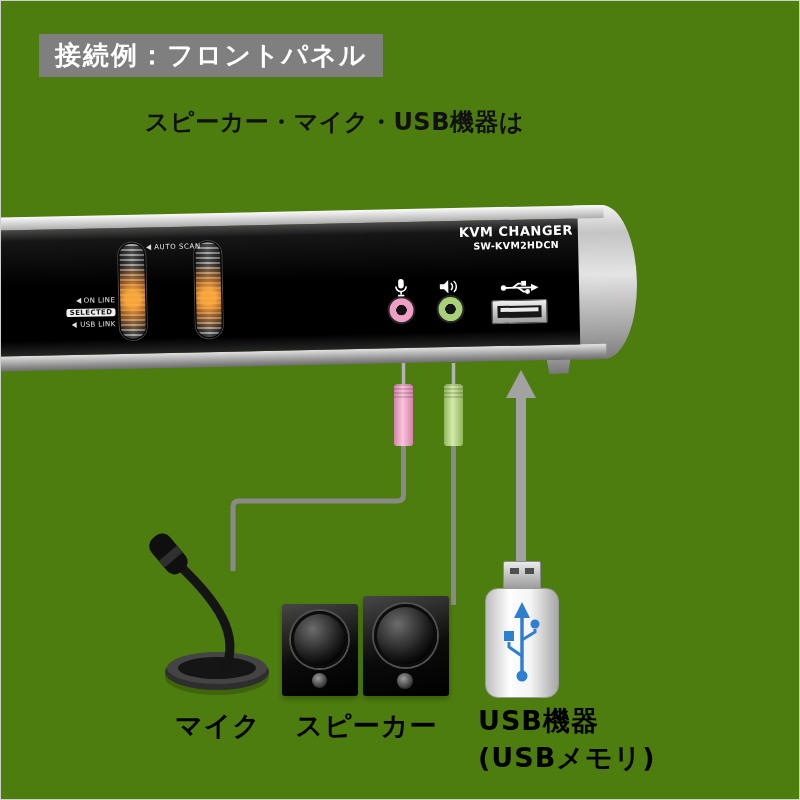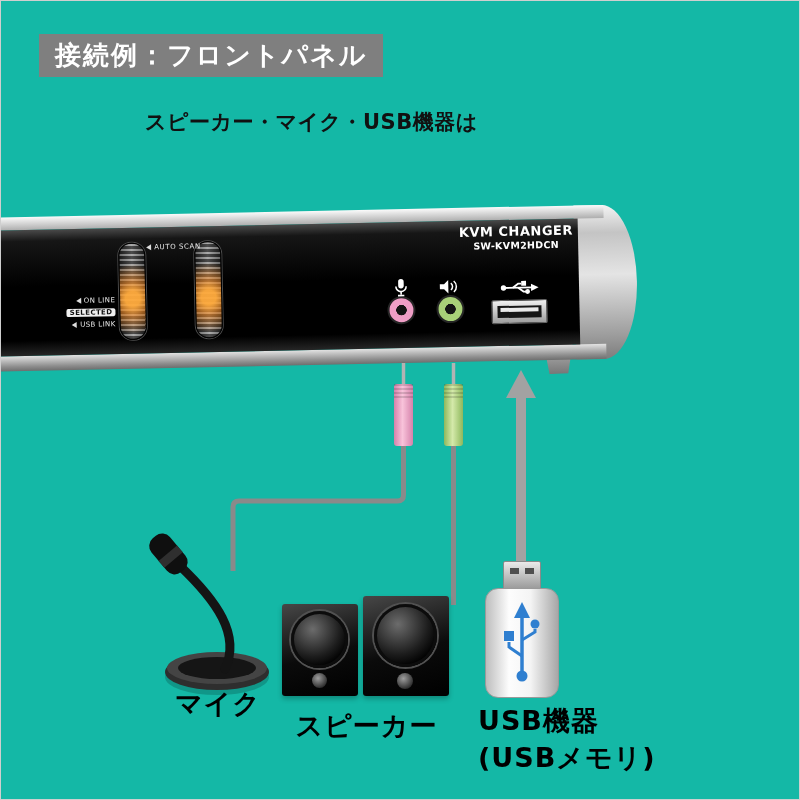--- a/index.html
+++ b/index.html
@@ -1,30 +1,30 @@
 <!DOCTYPE html>
 <html><head>
 <meta charset="utf-8">
 <style>
   * { box-sizing: border-box; }
   body { margin: 0; background: #fff; }
   .canvas {
-    position: relative; width: 800px; height: 800px; background: #14b8a6;
+    position: relative; width: 800px; height: 800px; background: #4d7c0f;
     overflow: hidden; font-family: "DejaVu Sans", "Liberation Sans", sans-serif;
     border: 1px solid #cfcfcf;
   }
   
   .badge {
     position: absolute; left: 38px; top: 33px; height: 43px; line-height: 43px;
     padding: 0 16px; background: #7f7f7f; color: #fff;
     font-size: 26px; font-weight: 700; letter-spacing: 2px;
   }
   .desc {
     position: absolute; left: 144px; top: 104px;
-    font-size: 21px; font-weight: 700; color: #111; line-height: 34px; letter-spacing: 0.5px;
+    font-size: 24px; font-weight: 700; color: #111; line-height: 34px; letter-spacing: 0.5px;
   }
   
   .device {
     position: absolute; left: -14px; top: 210px; width: 650px; height: 154px;
     transform: rotate(-1.2deg);
   }
   .endcap {
     position: absolute; right: 0; top: 0; height: 100%; width: 62px;
     background: linear-gradient(180deg,#f4f4f4,#c4c4c4 18%,#e4e4e4 45%,#9c9c9c 85%,#7d7d7d);
     border-top-right-radius: 34px 77px; border-bottom-right-radius: 34px 77px;
@@ -121,21 +121,21 @@
               background: linear-gradient(180deg,#eaeaea,#9c9c9c); border: 1px solid #8a8a8a;
               border-radius: 2px 2px 0 0; }
   .usb-hole { position: absolute; top: 6px; width: 9px; height: 6px; background: #4f4f4f; }
   .usb-hole.l { left: 6px; } .usb-hole.r { right: 6px; }
   .usb-body { position: absolute; left: 2px; top: 31px; width: 74px; height: 110px; border-radius: 13px;
               background: linear-gradient(90deg,#bdbdbd,#fdfdfd 32%,#f4f4f4 62%,#a7a7a7);
               border: 1px solid #9a9a9a; }
   .trident { position: absolute; left: 50%; top: 13px; transform: translateX(-50%); }
   
   .cap { position: absolute; font-size: 27px; font-weight: 700; color: #000; letter-spacing: 1px; }
-  .cap-mic { left: 152px; top: 685px; width: 130px; text-align: center; }
+  .cap-mic { left: 152px; top: 707px; width: 130px; text-align: center; }
   .cap-spk { left: 278px; top: 707px; width: 175px; text-align: center; }
   .cap-usb { left: 477px; top: 701px; line-height: 37px; }
 </style>
 </head>
 <body>
 
 <div class="canvas">
 
   <div class="badge">接続例：フロントパネル</div>
   <div class="desc">

